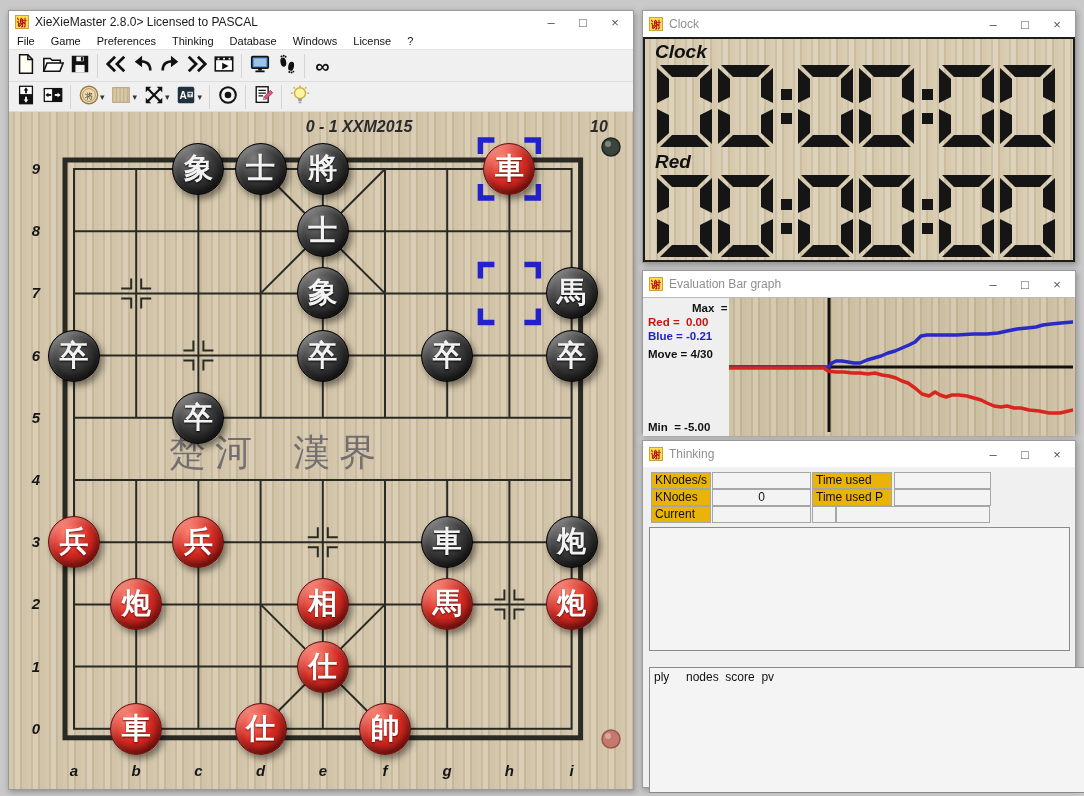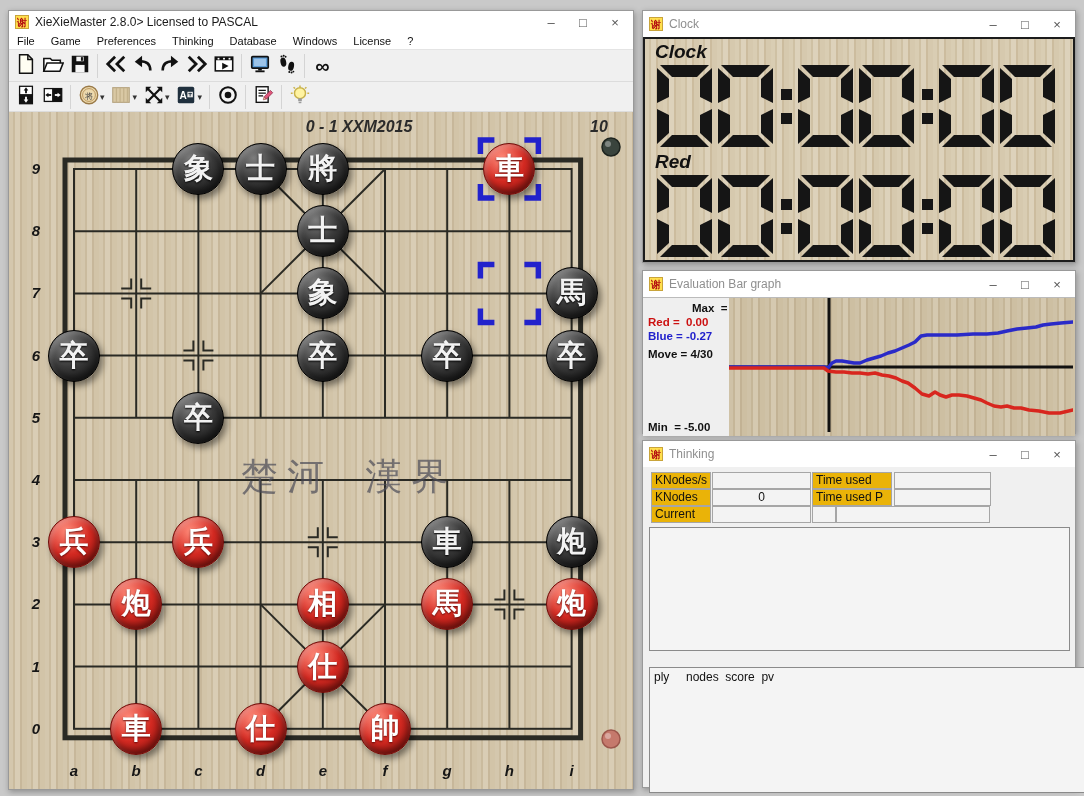--- a/index.html
+++ b/index.html
@@ -31,22 +31,22 @@
   #board-svg{position:absolute;left:0;top:0;}
   #pieces-layer{position:absolute;left:0;top:0;width:626px;height:680px;}
   .piece{position:absolute;width:52px;height:52px;border-radius:50%;display:flex;align-items:center;justify-content:center;
          box-shadow:3px 4px 6px rgba(0,0,0,.45),inset -2px -4px 7px rgba(0,0,0,.45),inset 2px 3px 5px rgba(255,255,255,.28);
          font-weight:bold;font-size:29px;box-sizing:border-box;}
   .piece.black{background:radial-gradient(circle at 35% 28%,#7d7d7d 0%,#3a3a3a 45%,#0b0b0b 100%);border:1px solid #000;color:#f2f2f2;text-shadow:0 1px 2px #000;}
   .piece.red{background:radial-gradient(circle at 35% 28%,#ff8b7a 0%,#d42a22 48%,#8c0f0b 100%);border:1px solid #6e0c08;color:#fff;text-shadow:0 1px 2px rgba(70,0,0,.8);}
   .board-text{position:absolute;font-style:italic;font-weight:bold;color:#2b2b2b;}
   #result-header{left:150px;top:6px;width:400px;text-align:center;font-size:16px;}
   #move-number{left:560px;top:6px;width:60px;text-align:center;font-size:16px;}
-  #river-text{left:160px;top:316px;width:360px;text-align:center;font-style:normal;font-weight:normal;
-      font-family:"Liberation Serif","DejaVu Serif",serif;font-size:37px;color:#4c4c58;opacity:.7;letter-spacing:9px;word-spacing:14px;margin-top:24px;}
+  #river-text{left:160px;top:316px;width:360px;text-align:left;font-style:normal;font-weight:normal;
+      font-family:"Liberation Serif","DejaVu Serif",serif;font-size:37px;color:#4c4c58;opacity:.7;letter-spacing:9px;word-spacing:14px;}
   
   #clock-window{left:642px;top:10px;width:434px;height:253px;display:flex;flex-direction:column;}
   .rtitle{height:26px;flex:0 0 26px;}
   #clock-face{flex:1 1 auto;position:relative;border:2px solid #1c1c1c;margin:0;
     background:repeating-linear-gradient(90deg,#d9cdb3 0 4px,#cfc1a4 4px 6px,#ddd2bb 6px 11px,#ccbc9e 11px 13px,#d6c9ae 13px 18px);}
   .clock-label{position:absolute;left:10px;font-size:19px;font-style:italic;font-weight:bold;color:#111;}
   
   #eval-window{left:642px;top:270px;width:434px;height:164px;display:flex;flex-direction:column;}
   #eval-content{flex:1 1 auto;display:flex;border-top:1px solid #bbb;}
   #eval-side{width:86px;flex:0 0 86px;background:#efefef;display:flex;flex-direction:column;
@@ -464,21 +464,21 @@
     <div class="tb-controls">
       <div class="tb-btn">–</div>
       <div class="tb-btn">□</div>
       <div class="tb-btn">×</div>
     </div>
   </div>
   <div id="eval-content">
     <div id="eval-side">
       <span class="ev-black">Max  =  5.00</span>
       <span class="ev-red">Red =  0.00</span>
-      <span class="ev-blue">Blue = -0.27</span>
+      <span class="ev-blue">Blue = -0.21</span>
       <span class="ev-move">Move = 4/30</span>
       <span class="ev-min">Min  = -5.00</span>
     </div>
     <div id="eval-graph">
       <svg id="eval-svg" width="344" height="134">
           <line x1="100" y1="0" x2="100" y2="134" stroke="#111111" stroke-width="3"></line>
           <line x1="0" y1="69" x2="344" y2="69" stroke="#111111" stroke-width="3"></line>
           <polyline points="0,69 95,69 99,70 103,65 107,63 113,63 119,64 125,65 131,65 138,62 145,60 152,58 159,55 166,53 173,50 180,47 186,44 192,38 198,37 212,37 228,37 244,36 258,36 269,35 278,33 288,31 298,30 307,29 314,27 322,26 332,25 344,24" fill="none" stroke="#2a2ac8" stroke-width="3.5" stroke-linejoin="round" stroke-linecap="round"></polyline>
           <polyline points="0,70 95,70 99,73 107,74 115,74 123,75 131,75 139,76 146,75 153,77 160,78 167,80 173,83 179,85 186,90 193,96 200,98 206,94 211,97 217,99 223,97 230,97 238,98 245,100 252,102 258,105 265,108 272,109 278,108 285,110 292,110 300,112 310,113 320,115 331,115 344,112" fill="none" stroke="#d8261e" stroke-width="3.5" stroke-linejoin="round" stroke-linecap="round"></polyline>
         </svg>

